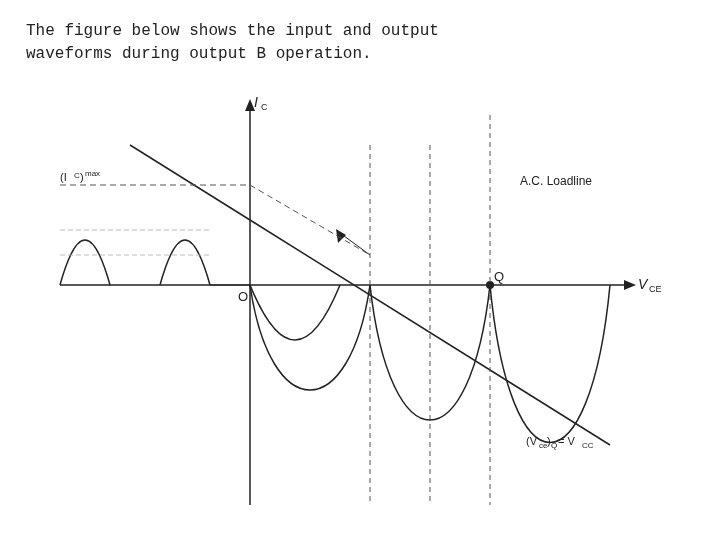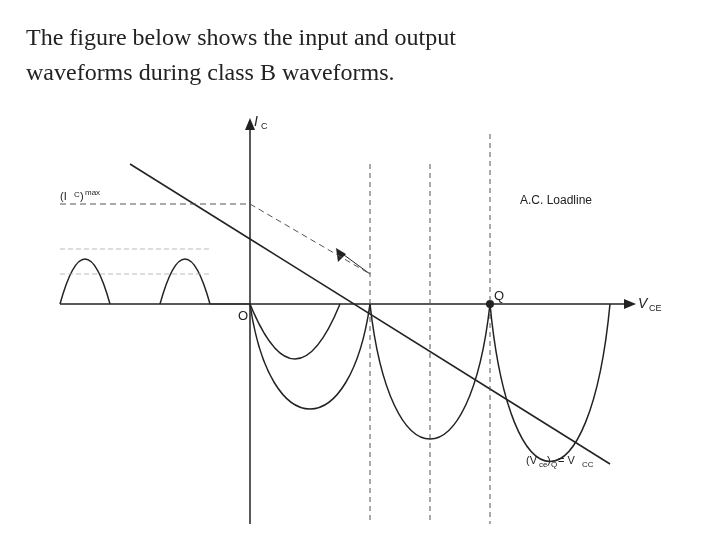--- a/index.html
+++ b/index.html
@@ -11,43 +11,43 @@
       overflow: hidden;
     }
     .page-container {
       width: 720px;
       height: 540px;
       padding: 20px 26px 10px 26px;
       display: flex;
       flex-direction: column;
     }
     .description-text {
-      font-size: 24px;
+      font-size: 16px;
       line-height: 1.45;
       color: #222;
       margin-bottom: 14px;
-      font-family: Liberation Serif, serif;
+      font-family: Liberation Mono, monospace;
     }
     .diagram-area {
       flex: 1;
       display: flex;
       align-items: center;
       justify-content: center;
     }
     svg {
       display: block;
     }
   </style>
 </head>
 <body>
 
 <div class="page-container">
   <div class="description-text">
     <span>The  figure  below  shows  the  input  and  output</span><br>
-    <span>waveforms during class B waveforms.</span>
+    <span>waveforms during output B operation.</span>
   </div>
   <div class="diagram-area">
 
     <svg width="660" height="440" viewBox="0 0 660 440">
 
       <rect width="660" height="440" fill="white"></rect>
 
       <line x1="220" y1="20" x2="220" y2="420" stroke="#222" stroke-width="1.5"></line>
 
       <polygon points="220,14 215,26 225,26" fill="#222"></polygon>

